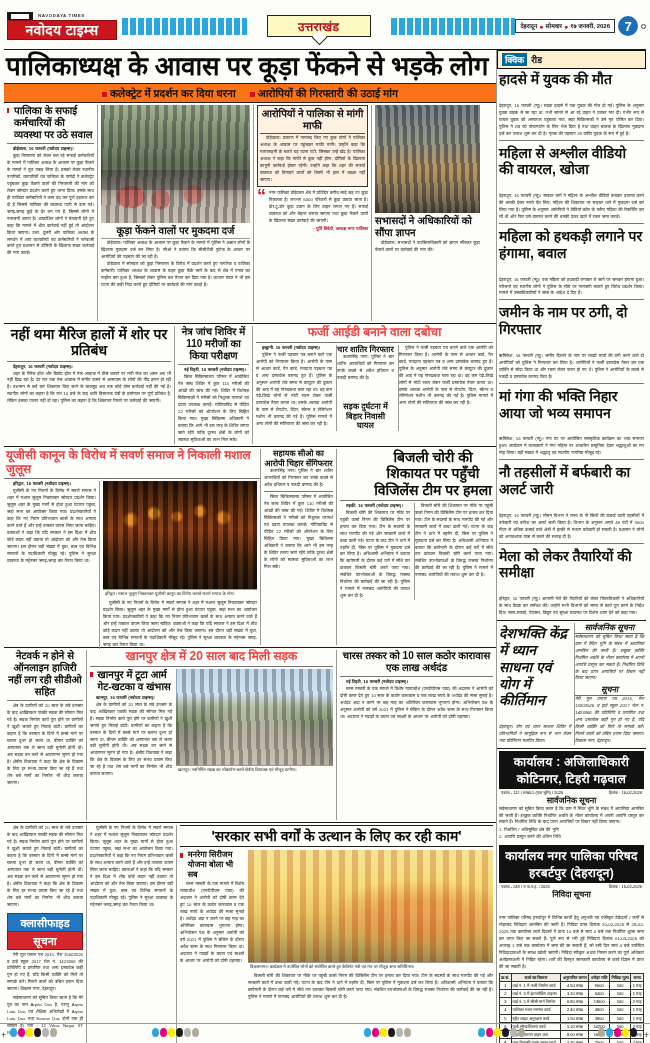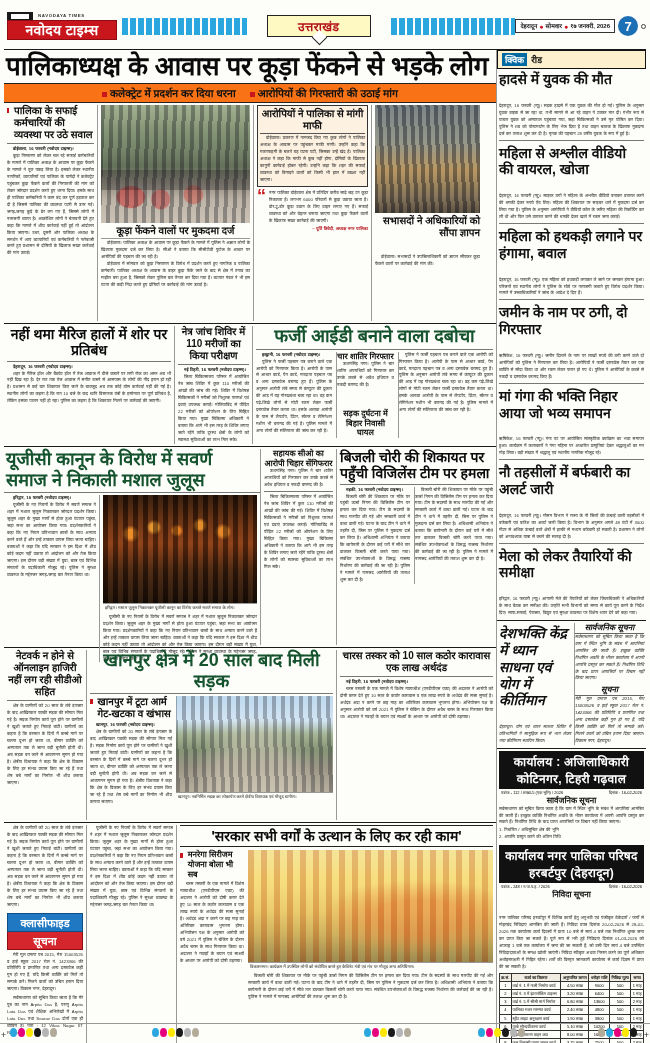--- a/index.html
+++ b/index.html
@@ -44,21 +44,21 @@
   .body-grid { display: flex; gap: 0; height: 1003px; }
   .left-zone { width: 492px; position: relative; }
   .right-zone { width: 150px; position: relative; }
 
   .rule { border-top: 1px solid #1a1a1a; }
   .rule-thin { border-top: .5px solid #777; }
   .vline { border-left: .5px solid #999; }
 
   
   .hl-mega { font-size: 26px; font-weight: bold; color: #0a0a0a; letter-spacing: -.2px; line-height: 1.12; }
-  .hl-big { font-size: 18px; font-weight: bold; color: #14532d; line-height: 1.14; }
+  .hl-big { font-size: 12px; font-weight: bold; color: #ef4444; line-height: 1.14; }
   .hl-med { font-size: 14px; font-weight: bold; color:#0a0a0a; line-height: 1.16; }
   .hl-sm { font-size: 10px; font-weight: bold; color:#111; line-height:1.2; }
   .hl-xs { font-size: 8px; font-weight: bold; color:#111; line-height:1.2; }
 
   .subhead-band {
     background: #f97316; border-top:1px solid #222; border-bottom:1px solid #222;
     padding: 2px 4px; display:flex; gap: 14px; justify-content:center;
     font-size: 10.5px; font-weight: bold; color:#111;
   }
   .bullet-sq { display:inline-block; width:5px;height:5px;background:#c9161d; margin-right:3px; vertical-align:middle;}
@@ -221,21 +221,21 @@
             <div style="font-size:18px;color:#c9161d;font-weight:bold;line-height:.7;">“</div>
             <div style="flex:1;">
               <div class="txt">नगर पालिका डोईवाला क्षेत्र में प्रतिदिन करीब साढ़े छह टन कूड़ा निकलता है। लगभग 6000 परिवारों से कूड़ा उठाया जाता है। डोर-टू-डोर कूड़ा उठान के लिए वाहन लगाए गए हैं। सफाई व्यवस्था को और बेहतर बनाया जाएगा तथा कूड़ा फेंकने वालों के खिलाफ सख्त कार्रवाई की जाएगी।</div>
               <div class="txt" style="text-align:right;font-weight:bold;color:#b3121a;margin-top:1px;">– पूर्ति त्रिवेदी, अध्यक्ष नगर पालिका</div>
             </div>
           </div>
         </div>
 
         <div class="col vline" style="width:112px;">
           <div class="photo photo-mkt" style="height:108px;"></div>
-          <div class="hl-sm" style="text-align:right;padding:2px 0 15px;">सभासदों ने अधिकारियों को सौंपा ज्ञापन</div>
+          <div class="hl-sm" style="text-align:left;padding:2px 0 1px;">सभासदों ने अधिकारियों को सौंपा ज्ञापन</div>
           <div class="txt p">डोईवाला। सभासदों ने उपजिलाधिकारी को ज्ञापन सौंपकर कूड़ा फेंकने वालों पर कार्रवाई की मांग की।</div>
         </div>
       </div>
 
       <div class="rule" style="margin:2px 0;"></div>
 
       <div style="display:flex; height:118px;">
         <div class="col" style="width:170px;">
           <div class="hl-med" style="text-align:center;">नहीं थमा मैरिज हालों में शोर पर प्रतिबंध</div>
           <div class="rule-thin" style="margin:2px 0;"></div>
@@ -288,21 +288,21 @@
         </div>
 
         <div class="col vline" style="width:76px;">
           <div class="hl-xs" style="text-align:center;">सहायक सीओ का आरोपी चिहार सेंगिफरार</div>
           <div class="txt p">ऊधमसिंह नगर। पुलिस ने चार शातिर अपराधियों को गिरफ्तार कर उनके कब्जे से अवैध हथियार व नकदी बरामद की है।</div>
           <div class="rule-thin" style="margin:2px 0;"></div>
           <div class="txt p">जिला चिकित्सालय परिसर में आयोजित नेत्र जांच शिविर में कुल 110 मरीजों की आंखों की जांच की गई। शिविर में विशेषज्ञ चिकित्सकों ने मरीजों को निशुल्क परामर्श एवं दवाएं उपलब्ध कराईं। मोतियाबिंद से पीड़ित 22 मरीजों को ऑपरेशन के लिए चिह्नित किया गया। मुख्य चिकित्सा अधिकारी ने बताया कि आगे भी इस तरह के शिविर लगाए जाते रहेंगे ताकि दूरस्थ क्षेत्रों के लोगों को स्वास्थ्य सुविधाओं का लाभ मिल सके।</div>
         </div>
 
         <div class="col vline" style="flex:1;">
-          <div class="hl-med" style="text-align:left;">बिजली चोरी की शिकायत पर पहुँची विजिलेंस टीम पर हमला</div>
+          <div class="hl-med" style="text-align:center;margin-left:33px;">बिजली चोरी की शिकायत पर पहुँची विजिलेंस टीम पर हमला</div>
           <div class="rule-thin" style="margin:2px 0;"></div>
           <div style="display:flex;gap:4px;">
             <div style="width:70px;">
               <div class="txt p"><span class="dateline-lead">रुड़की, 16 फरवरी (नवोदय टाइम्स)।</span></div>
               <div class="txt p">बिजली चोरी की शिकायत पर मौके पर पहुंची ऊर्जा निगम की विजिलेंस टीम पर हमला कर दिया गया। टीम के सदस्यों के साथ मारपीट की गई और सरकारी कार्य में बाधा डाली गई। घटना के बाद टीम ने थाने में तहरीर दी, जिस पर पुलिस ने मुकदमा दर्ज कर लिया है। अधिशासी अभियंता ने बताया कि छापेमारी के दौरान कई घरों में सीधे तार डालकर बिजली चोरी करते पाया गया। संबंधित उपभोक्ताओं के विरुद्ध राजस्व निर्धारण की कार्रवाई की जा रही है। पुलिस ने मामले में नामजद आरोपियों की तलाश शुरू कर दी है।</div>
             </div>
             <div style="flex:1;" class="vline">
               <div class="txt p">बिजली चोरी की शिकायत पर मौके पर पहुंची ऊर्जा निगम की विजिलेंस टीम पर हमला कर दिया गया। टीम के सदस्यों के साथ मारपीट की गई और सरकारी कार्य में बाधा डाली गई। घटना के बाद टीम ने थाने में तहरीर दी, जिस पर पुलिस ने मुकदमा दर्ज कर लिया है। अधिशासी अभियंता ने बताया कि छापेमारी के दौरान कई घरों में सीधे तार डालकर बिजली चोरी करते पाया गया। संबंधित उपभोक्ताओं के विरुद्ध राजस्व निर्धारण की कार्रवाई की जा रही है। पुलिस ने मामले में नामजद आरोपियों की तलाश शुरू कर दी है।</div>
             </div>
           </div>

